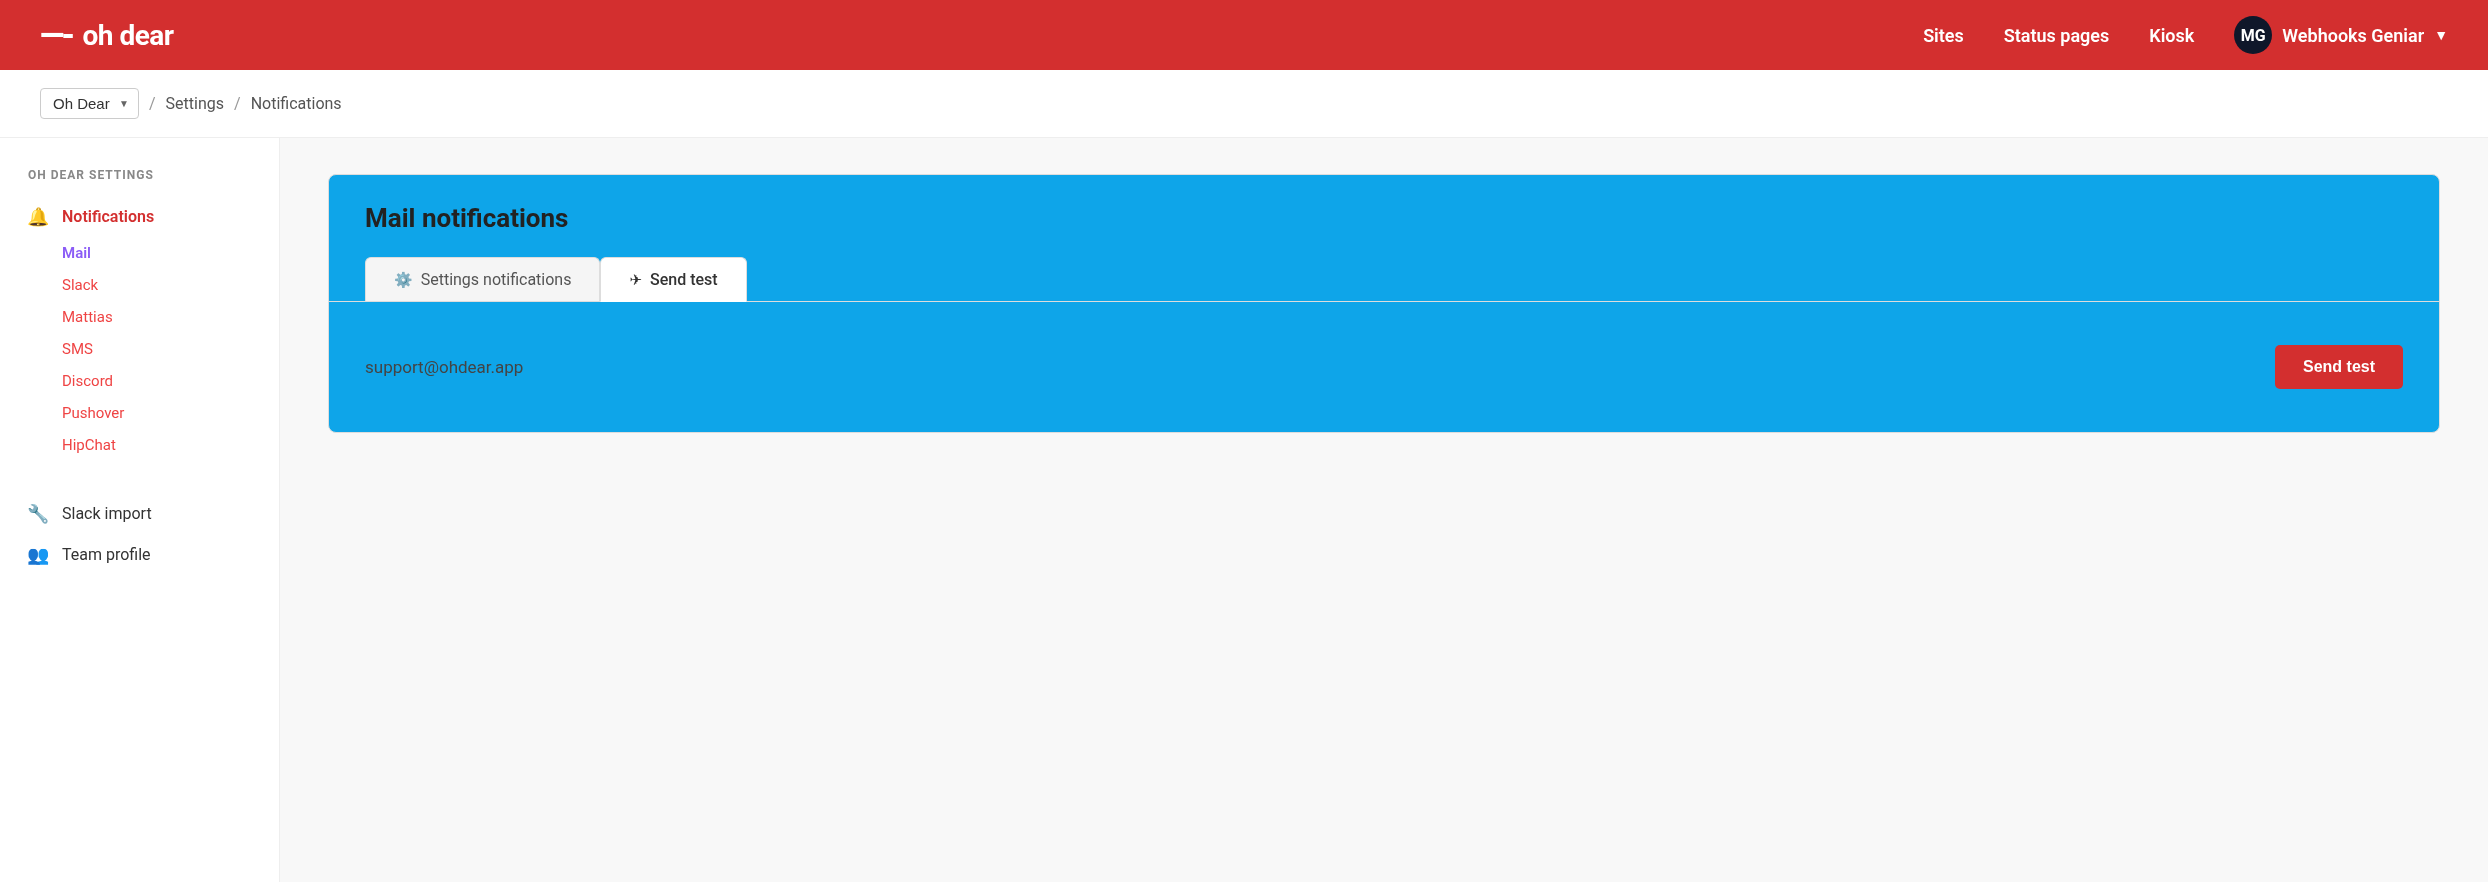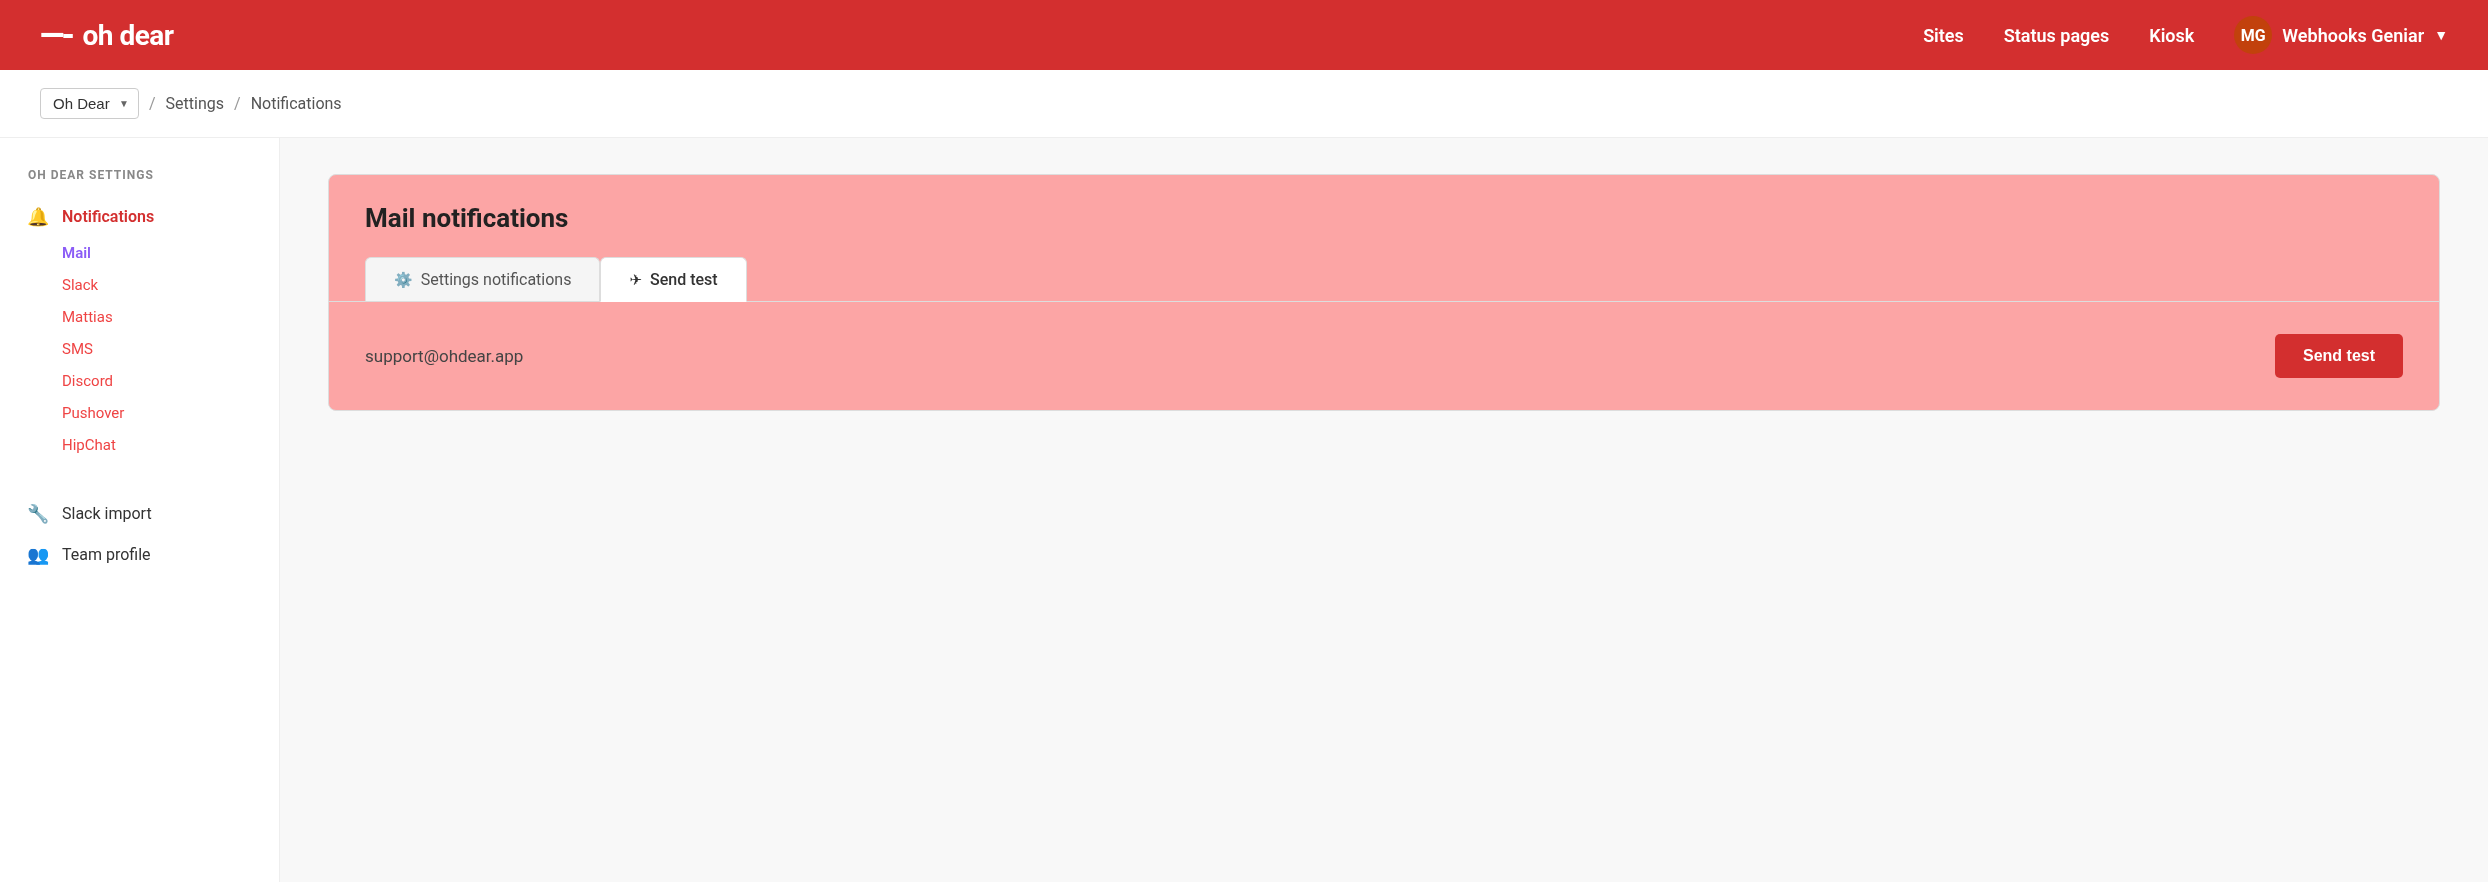--- a/index.html
+++ b/index.html
@@ -48,21 +48,21 @@
       gap: 10px;
       color: white;
       font-size: 18px;
       font-weight: 600;
       cursor: pointer;
     }
     .avatar {
       width: 38px;
       height: 38px;
       border-radius: 50%;
-      background: #c2410c;
+      background: #0f172a;
       overflow: hidden;
       display: flex;
       align-items: center;
       justify-content: center;
       font-size: 16px;
       color: white;
       font-weight: 700;
     }
     .chevron-down { font-size: 14px; }
 
@@ -167,21 +167,21 @@
     .sidebar-divider {
       margin: 10px 0;
     }
 
     
     .content {
       flex: 1;
       padding: 36px 48px;
     }
     .card {
-      background: #fca5a5;
+      background: #0ea5e9;
       border: 1px solid #ddd;
       border-radius: 8px;
       overflow: hidden;
     }
     .card-header {
       padding: 28px 36px 0 36px;
     }
     .card-title {
       font-size: 26px;
       font-weight: 700;
@@ -209,21 +209,21 @@
     .tab.active {
       background: white;
       color: #333;
       font-weight: 500;
       border-bottom: 1px solid white;
       margin-bottom: -1px;
       z-index: 1;
     }
     .tab-icon { font-size: 15px; }
     .card-body {
-      padding: 32px 36px;
+      padding: 43px 36px;
       border-top: 1px solid #ddd;
     }
     .send-test-row {
       display: flex;
       align-items: center;
       justify-content: space-between;
     }
     .email-text {
       font-size: 17px;
       color: #444;

